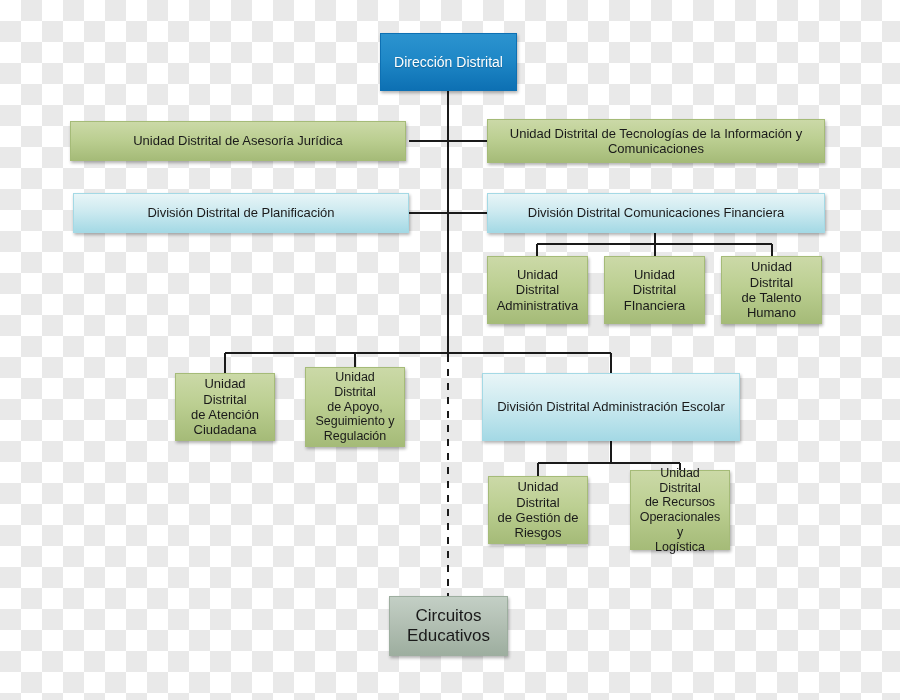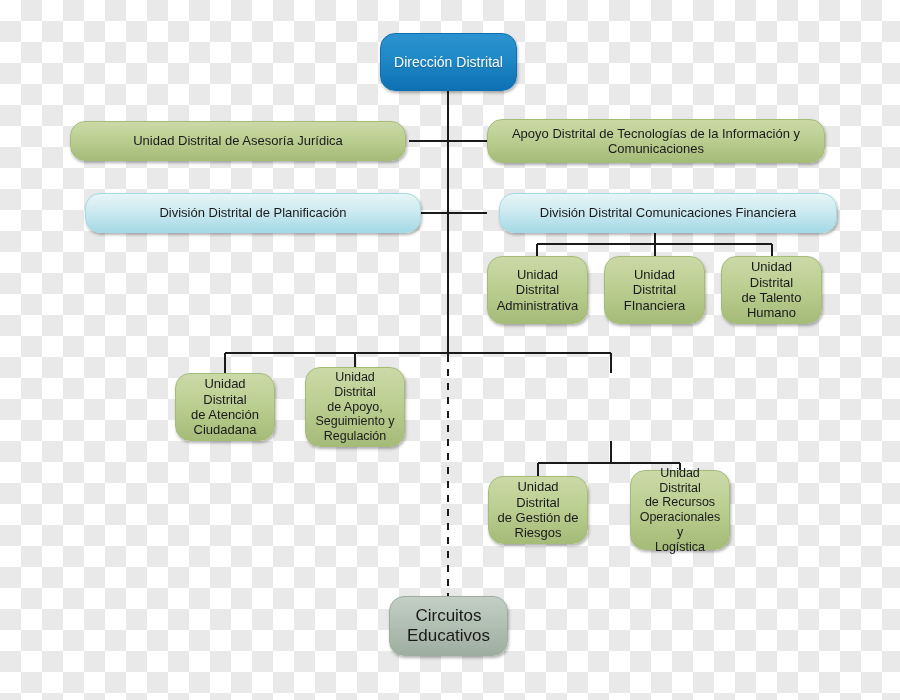--- a/index.html
+++ b/index.html
@@ -31,21 +31,21 @@
     height: 700px;
     pointer-events: none;
   }
   .node {
     position: absolute;
     box-sizing: border-box;
     display: flex;
     align-items: center;
     justify-content: center;
     text-align: center;
-    border-radius: 15px;
+    border-radius: 0;
     padding: 4px 8px;
     line-height: 1.18;
     white-space: pre-line;
     box-shadow: 1px 2px 3px rgba(0,0,0,0.30);
     z-index: 3;
   }
   .node.blue {
     background-image: linear-gradient(to bottom, #2c93cf 0%, #1f88c7 45%, #0d70b3 100%);
     color: #ffffff;
     font-size: 14px;
@@ -56,21 +56,20 @@
     background-image: linear-gradient(to bottom, #cbd9a7 0%, #bccf92 45%, #a5bb78 100%);
     color: #1a1a1a;
     font-size: 13px;
     border: 1px solid #a5bb78;
   }
   .node.cyan {
     background-image: linear-gradient(to bottom, #e8f5f7 0%, #cdeaf0 45%, #a4d9e5 100%);
     color: #1a1a1a;
     font-size: 13px;
     border: 1px solid #a4d9e5;
-    margin-left: 12px;
   }
   .node.gray {
     background-image: linear-gradient(to bottom, #c3cfc5 0%, #b3c0b4 45%, #9dae9f 100%);
     color: #1a1a1a;
     font-size: 17px;
     border: 1px solid #9dae9f;
   }
   .node.small {
     font-size: 12.5px;
   }
@@ -95,37 +94,38 @@
       <line x1="355" y1="353" x2="355" y2="367" stroke="#1a1a1a" stroke-width="1.4" shape-rendering="crispEdges"></line>
       <line x1="611" y1="353" x2="611" y2="373" stroke="#1a1a1a" stroke-width="1.4" shape-rendering="crispEdges"></line>
       <line x1="611" y1="441" x2="611" y2="463" stroke="#1a1a1a" stroke-width="1.4" shape-rendering="crispEdges"></line>
       <line x1="538" y1="463" x2="680" y2="463" stroke="#1a1a1a" stroke-width="1.4" shape-rendering="crispEdges"></line>
       <line x1="538" y1="463" x2="538" y2="476" stroke="#1a1a1a" stroke-width="1.4" shape-rendering="crispEdges"></line>
       <line x1="680" y1="463" x2="680" y2="470" stroke="#1a1a1a" stroke-width="1.4" shape-rendering="crispEdges"></line>
       <line x1="448" y1="355" x2="448" y2="596" stroke="#1a1a1a" stroke-width="1.4" shape-rendering="crispEdges" stroke-dasharray="7 7"></line>
     </svg>
 <div class="node blue" style="left: 380px; top: 33px; width: 137px; height: 58px;">Dirección Distrital</div>
     <div class="node green" style="left: 70px; top: 121px; width: 336px; height: 40px;">Unidad Distrital de Asesoría Jurídica</div>
-    <div class="node green" style="left: 487px; top: 119px; width: 338px; height: 44px;">Apoyo Distrital de Tecnologías de la Información y Comunicaciones</div>
+    <div class="node green" style="left: 487px; top: 119px; width: 338px; height: 44px;">Unidad Distrital de Tecnologías de la Información y Comunicaciones</div>
     <div class="node cyan" style="left: 73px; top: 193px; width: 336px; height: 40px;">División Distrital de Planificación</div>
     <div class="node cyan" style="left: 487px; top: 193px; width: 338px; height: 40px;">División Distrital Comunicaciones Financiera</div>
     <div class="node green" style="left: 487px; top: 256px; width: 101px; height: 68px;">Unidad Distrital
 Administrativa</div>
     <div class="node green" style="left: 604px; top: 256px; width: 101px; height: 68px;">Unidad Distrital
 FInanciera</div>
     <div class="node green" style="left: 721px; top: 256px; width: 101px; height: 68px;">Unidad Distrital
 de Talento
 Humano</div>
     <div class="node green" style="left: 175px; top: 373px; width: 100px; height: 68px;">Unidad Distrital
 de Atención
 Ciudadana</div>
     <div class="node green small" style="left: 305px; top: 367px; width: 100px; height: 80px;">Unidad Distrital
 de Apoyo,
 Seguimiento y
 Regulación</div>
+    <div class="node cyan" style="left: 482px; top: 373px; width: 258px; height: 68px;">División Distrital Administración Escolar</div>
     <div class="node green" style="left: 488px; top: 476px; width: 100px; height: 68px;">Unidad Distrital
 de Gestión de
 Riesgos</div>
     <div class="node green small" style="left: 630px; top: 470px; width: 100px; height: 80px;">Unidad Distrital
 de Recursos
 Operacionales y
 Logística</div>
     <div class="node gray" style="left: 389px; top: 596px; width: 119px; height: 60px;">Circuitos
 Educativos</div>
   </div>

